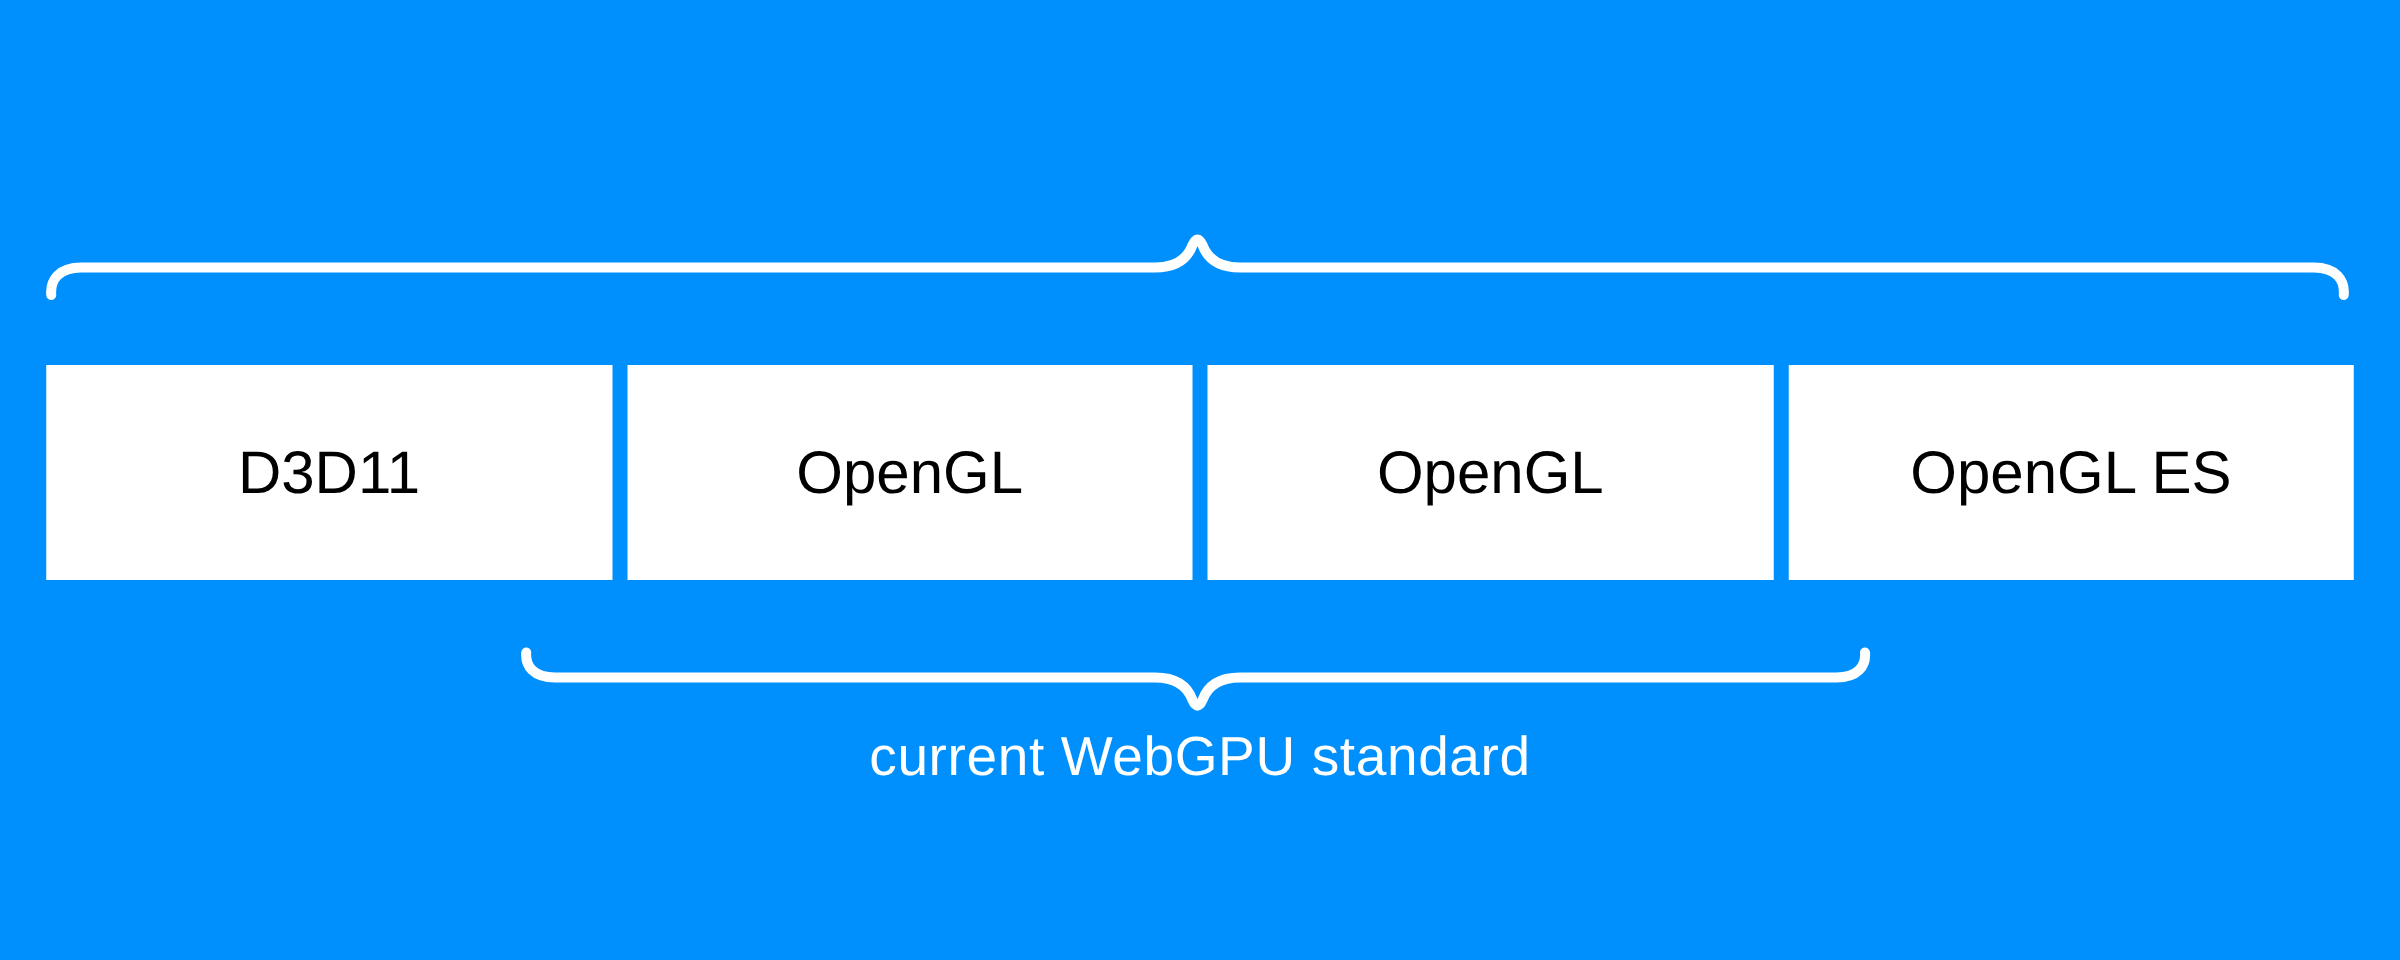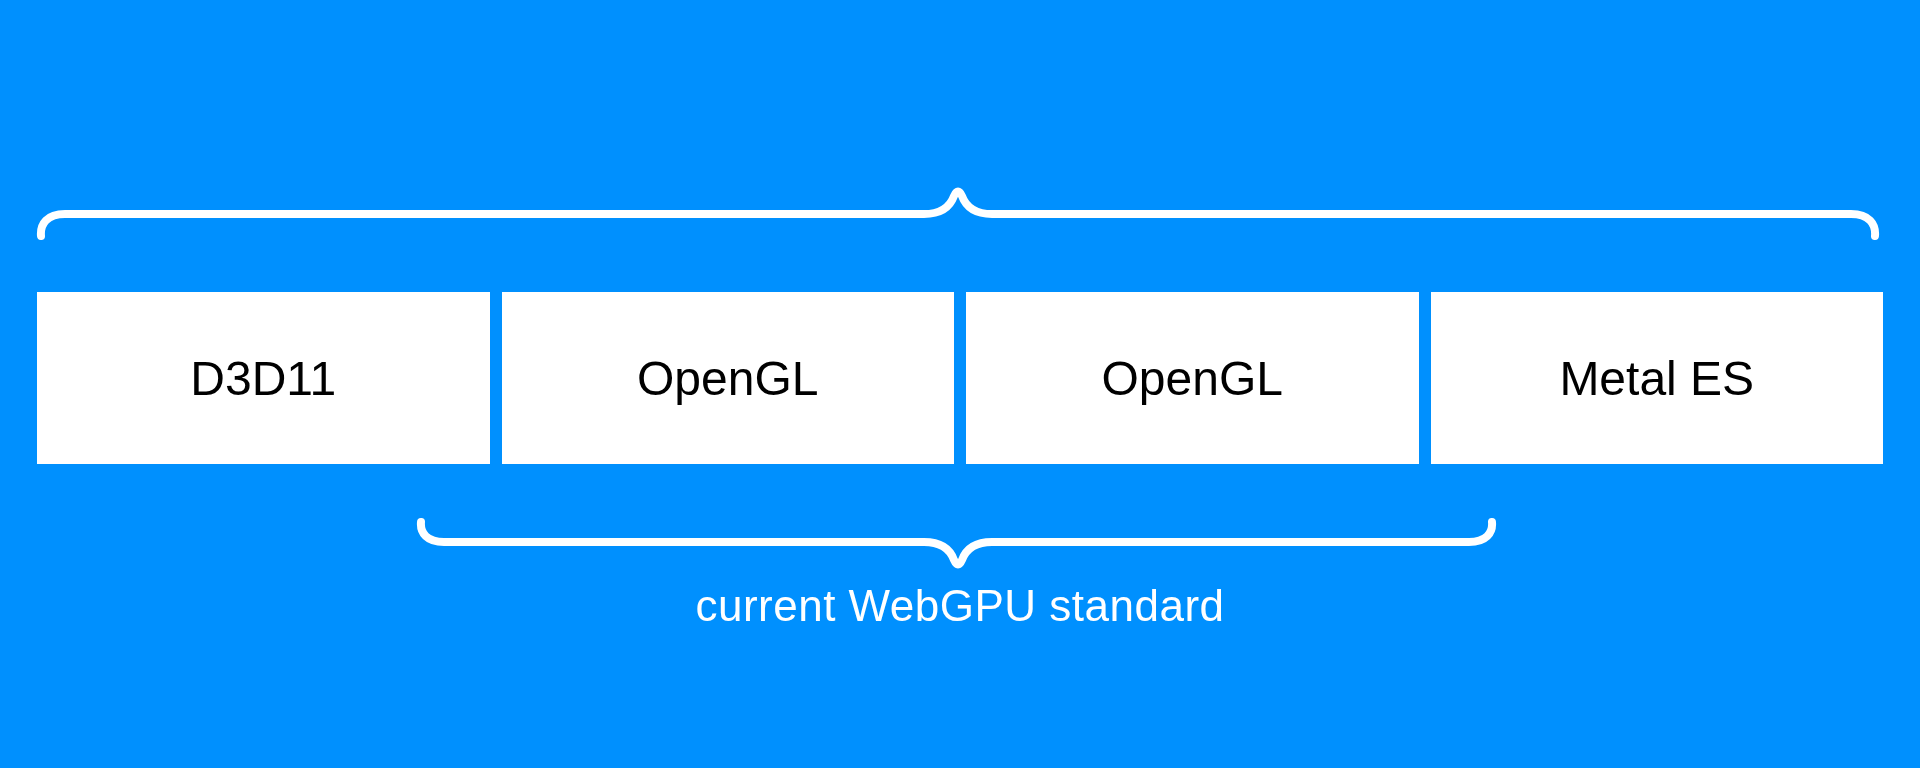--- a/index.html
+++ b/index.html
@@ -97,19 +97,19 @@
     <div class="api-box">
       <span class="api-box-label">D3D11</span>
     </div>
     <div class="api-box">
       <span class="api-box-label">OpenGL</span>
     </div>
     <div class="api-box">
       <span class="api-box-label">OpenGL</span>
     </div>
     <div class="api-box">
-      <span class="api-box-label">Metal ES</span>
+      <span class="api-box-label">OpenGL ES</span>
     </div>
   </div>
 
   <div id="bottom-label" class="brace-label">current WebGPU standard</div>
 
 </div>
 
 </body></html>

